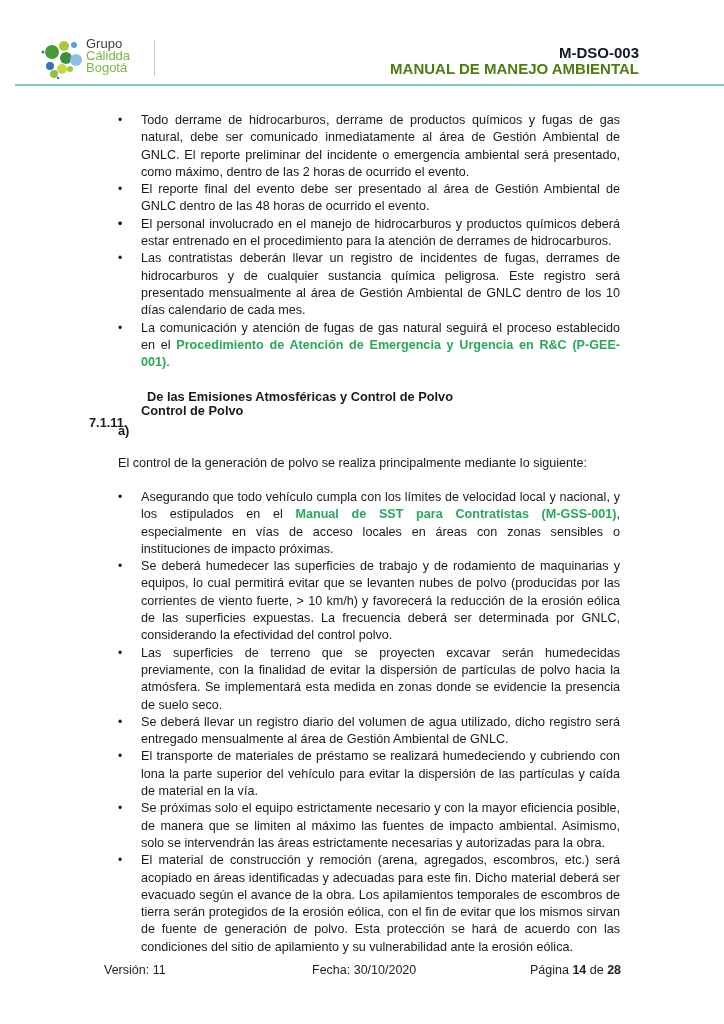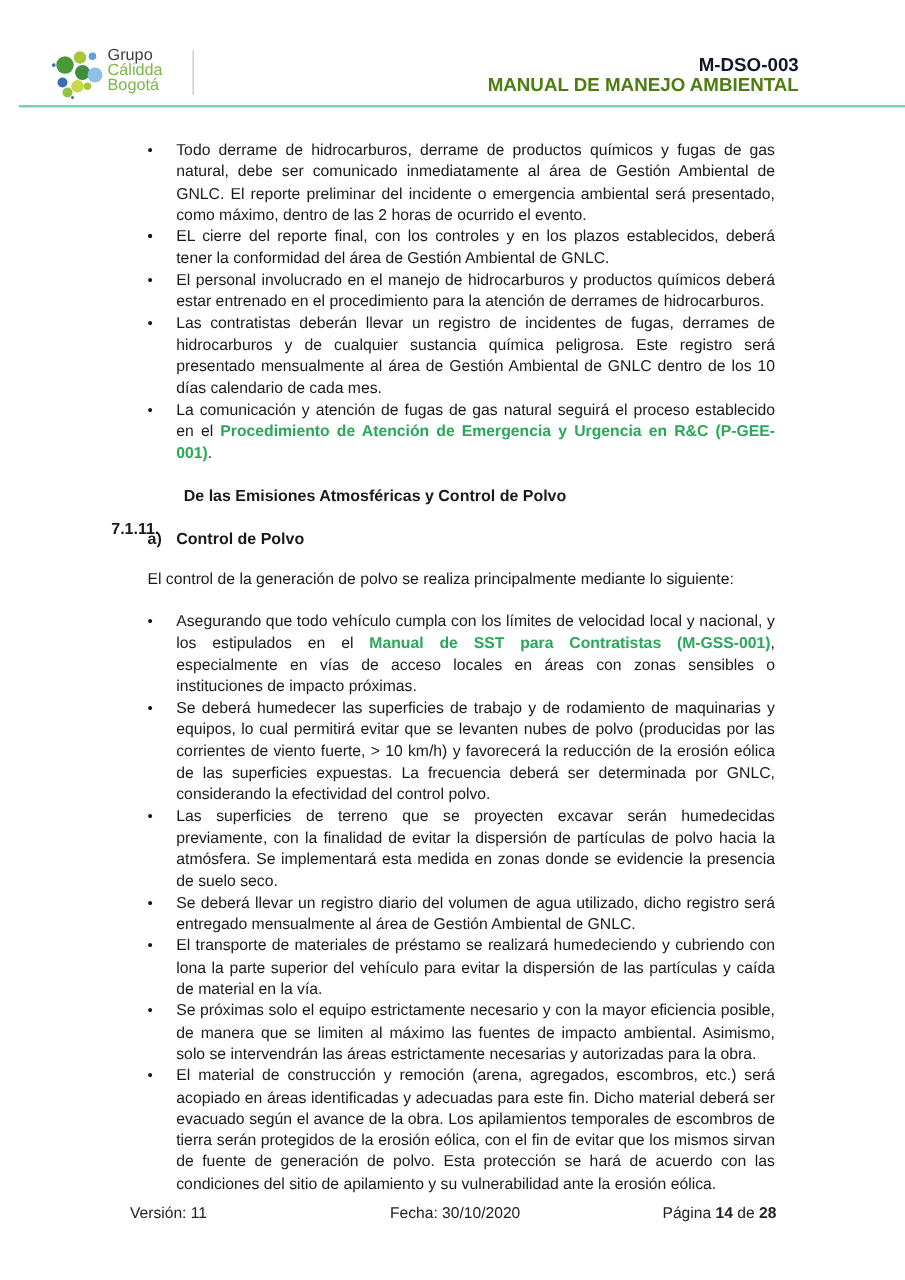--- a/index.html
+++ b/index.html
@@ -19,21 +19,21 @@
   .header-rule { position: absolute; left: 15px; right: 12px; top: 84px; height: 2px; background: #7fcfb4; }
 
   .content { position: absolute; left: 0; top: 0; width: 724px; }
   .bullets { position: absolute; left: 118px; width: 502px; margin: 0; padding: 0; list-style: none; }
   .bullets li { position: relative; padding-left: 23px; font-size: 12.6px; line-height: 17.3px; text-align: justify; margin: 0 0 0 0; }
   .bullets li .dot { position: absolute; left: 0; top: 0; font-size: 12px; }
   .link { color: #2aa85a; font-weight: bold; }
   .sec-num { position: absolute; left: 89px; top: 389px; font-size: 12.8px; font-weight: bold; margin-top: 26px; }
   .sec-title { position: absolute; left: 147px; top: 389px; font-size: 12.8px; font-weight: bold; }
   .sub-label { position: absolute; left: 118px; top: 423px; font-size: 12.8px; font-weight: bold; }
-  .sub-title { position: absolute; left: 141px; top: 423px; font-size: 12.8px; font-weight: bold; }
+  .sub-title { position: absolute; left: 141px; top: 403px; font-size: 12.8px; font-weight: bold; }
   .intro { position: absolute; left: 118px; top: 456px; font-size: 12.6px; }
 
   .footer { position: absolute; left: 0; top: 963px; width: 724px; font-size: 12.5px; color: #222; }
   .f-ver { position: absolute; left: 104px; }
   .f-date { position: absolute; left: 312px; }
   .f-page { position: absolute; left: 530px; }
   .f-page b { font-weight: bold; }
 </style>
 </head>
 <body>
@@ -61,22 +61,22 @@
   </div>
   <div class="vsep"></div>
   <div class="doc-code">M-DSO-003</div>
   <div class="doc-title">MANUAL DE MANEJO AMBIENTAL</div>
   <div class="header-rule"></div>
 </div>
 
 <div class="content">
   <ul class="bullets" style="top:112px">
     <li><span class="dot">•</span><span>Todo derrame de hidrocarburos, derrame de productos químicos y fugas de gas natural, debe ser comunicado inmediatamente al área de Gestión Ambiental de GNLC. El reporte preliminar del incidente o emergencia ambiental será presentado, como máximo, dentro de las 2 horas de ocurrido el evento.</span></li>
+    <li><span class="dot">•</span><span>El reporte final del evento debe ser presentado al área de Gestión Ambiental de GNLC dentro de las 48 horas de ocurrido el evento.</span></li>
     <li><span class="dot">•</span></li>
-    <li><span class="dot">•</span><span>EL cierre del reporte final, con los controles y en los plazos establecidos, deberá tener la conformidad del área de Gestión Ambiental de GNLC.</span></li>
     <li><span class="dot">•</span><span>El personal involucrado en el manejo de hidrocarburos y productos químicos deberá estar entrenado en el procedimiento para la atención de derrames de hidrocarburos.</span></li>
     <li><span class="dot">•</span><span>Las contratistas deberán llevar un registro de incidentes de fugas, derrames de hidrocarburos y de cualquier sustancia química peligrosa. Este registro será presentado mensualmente al área de Gestión Ambiental de GNLC dentro de los 10 días calendario de cada mes.</span></li>
     <li><span class="dot">•</span><span>La comunicación y atención de fugas de gas natural seguirá el proceso establecido en el </span><span class="link">Procedimiento de Atención de Emergencia y Urgencia en R&amp;C (P-GEE-001)</span><span>.</span></li>
   </ul>
 
   <div class="sec-num">7.1.11.</div>
   <div class="sec-title">De las Emisiones Atmosféricas y Control de Polvo</div>
   <div class="sub-label">a)</div>
   <div class="sub-title">Control de Polvo</div>
   <div class="intro">El control de la generación de polvo se realiza principalmente mediante lo siguiente:</div>

